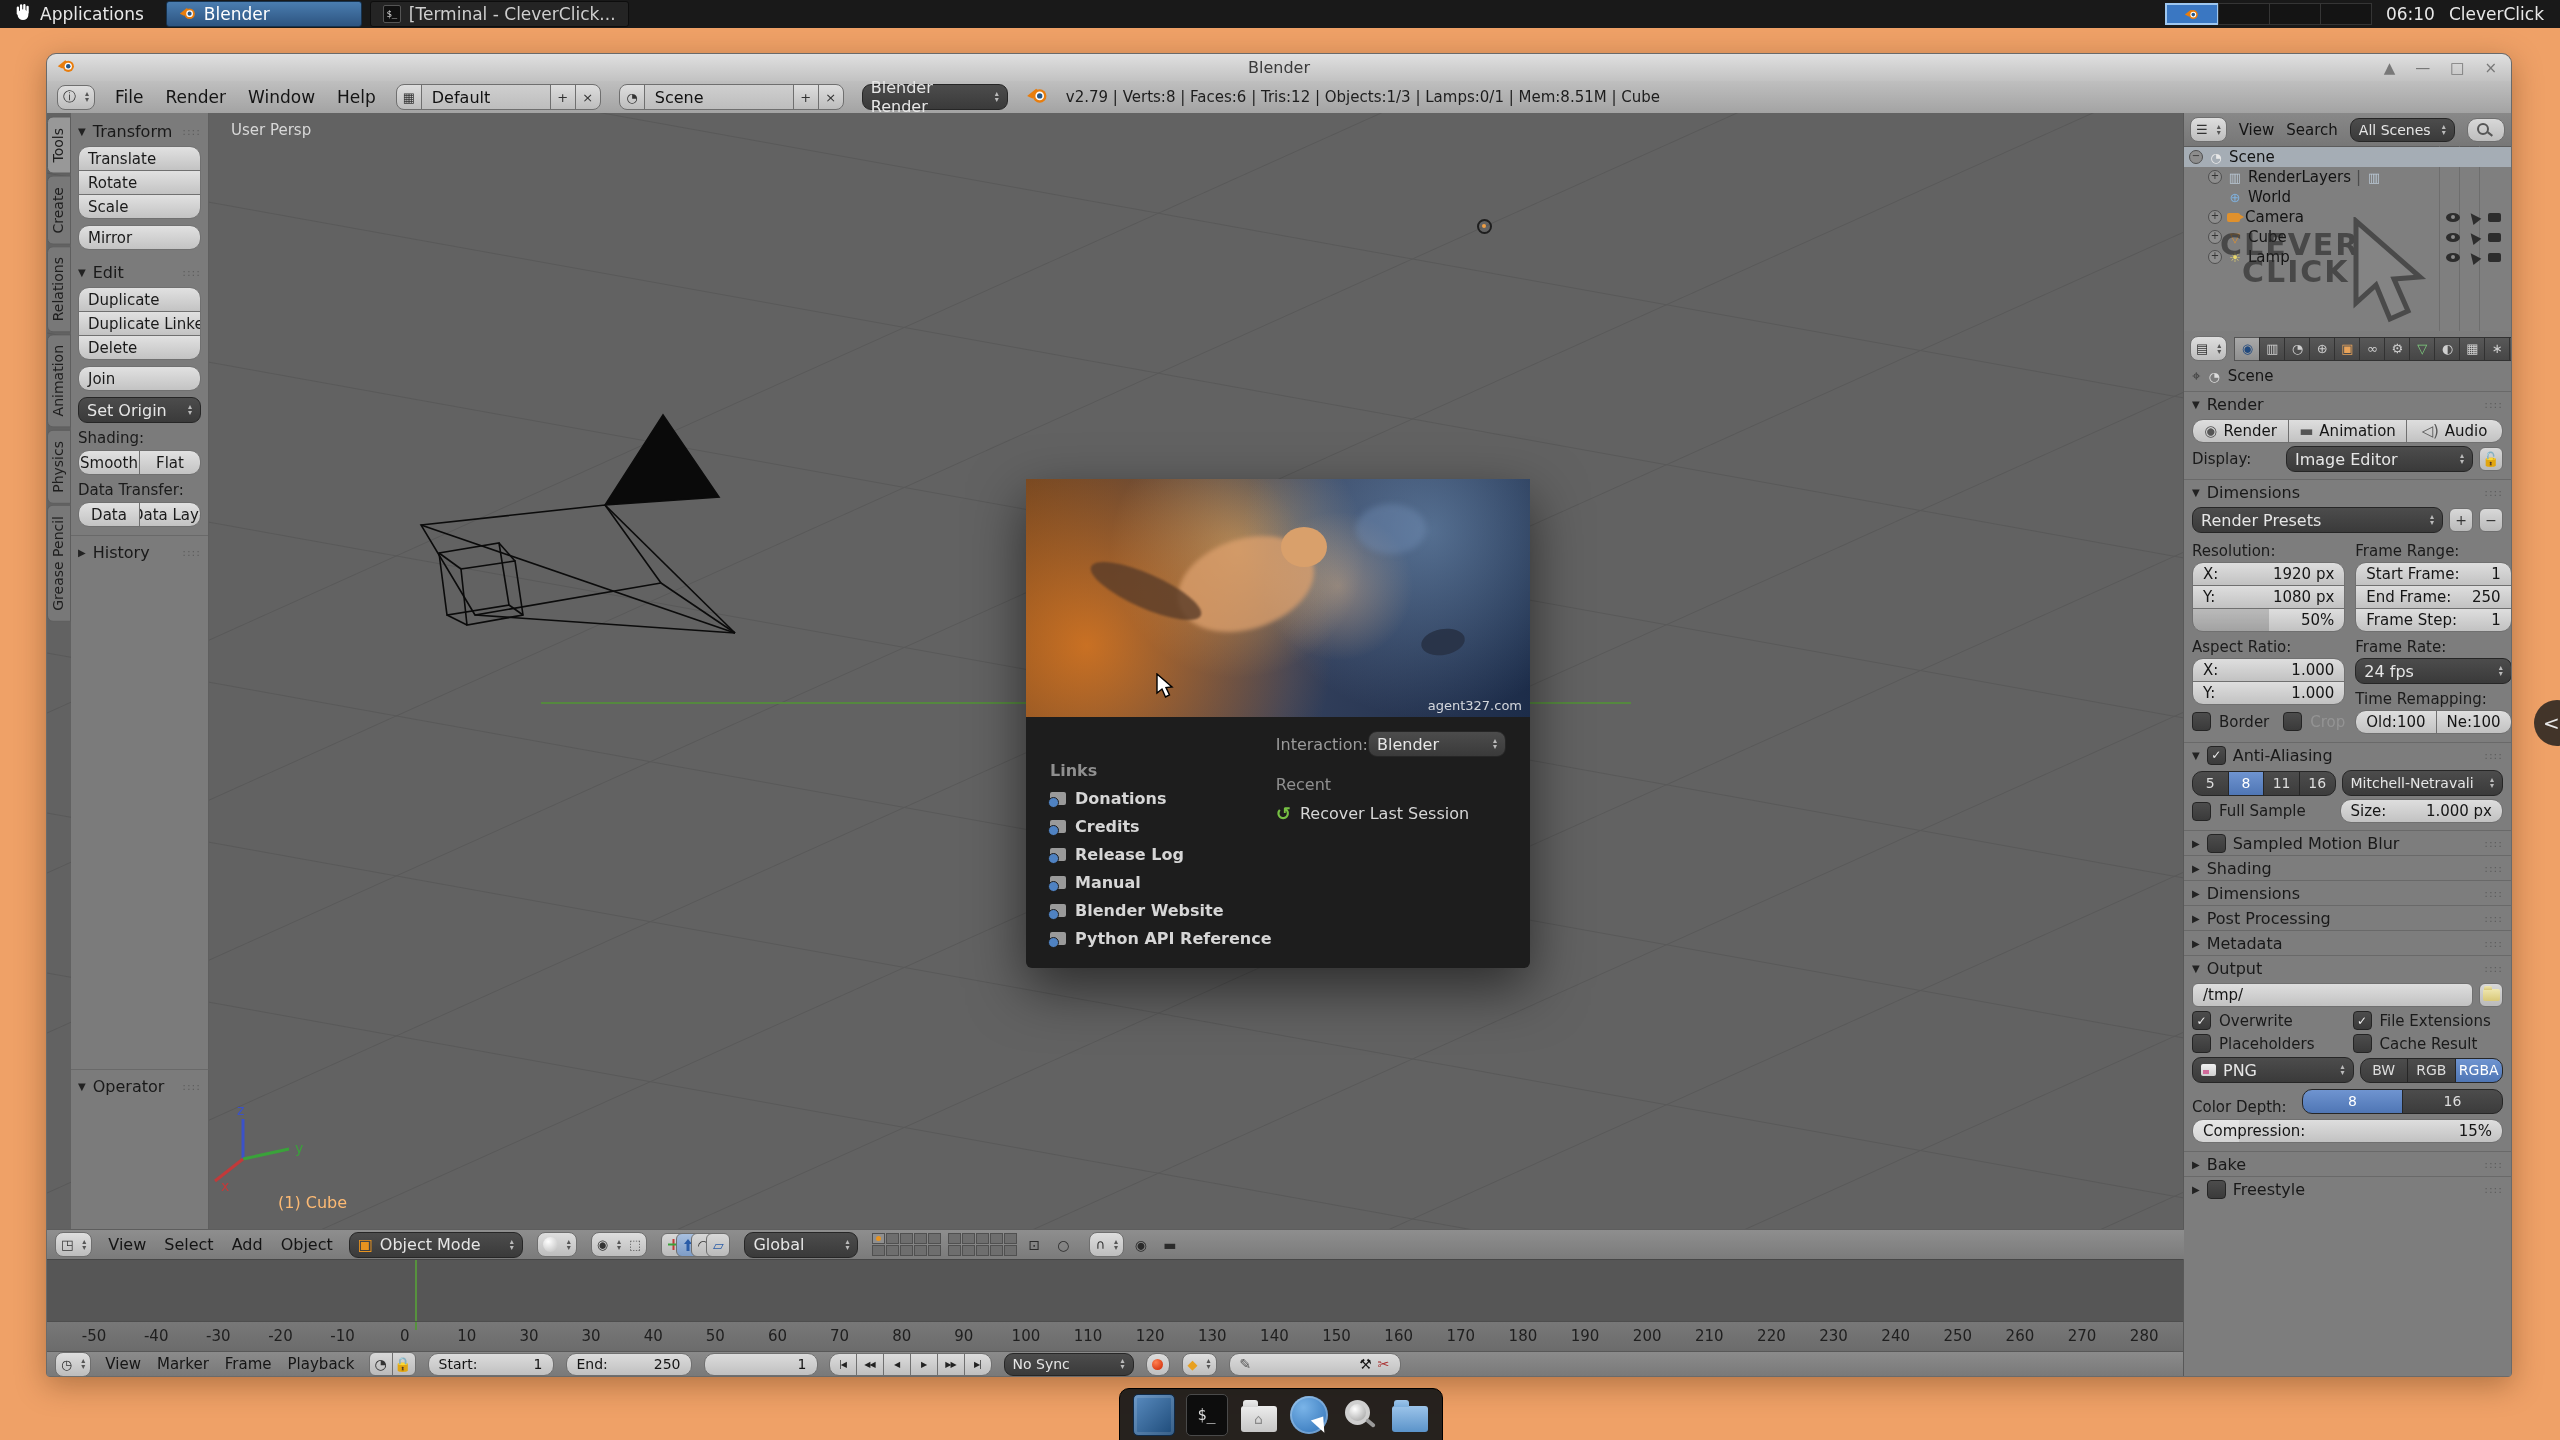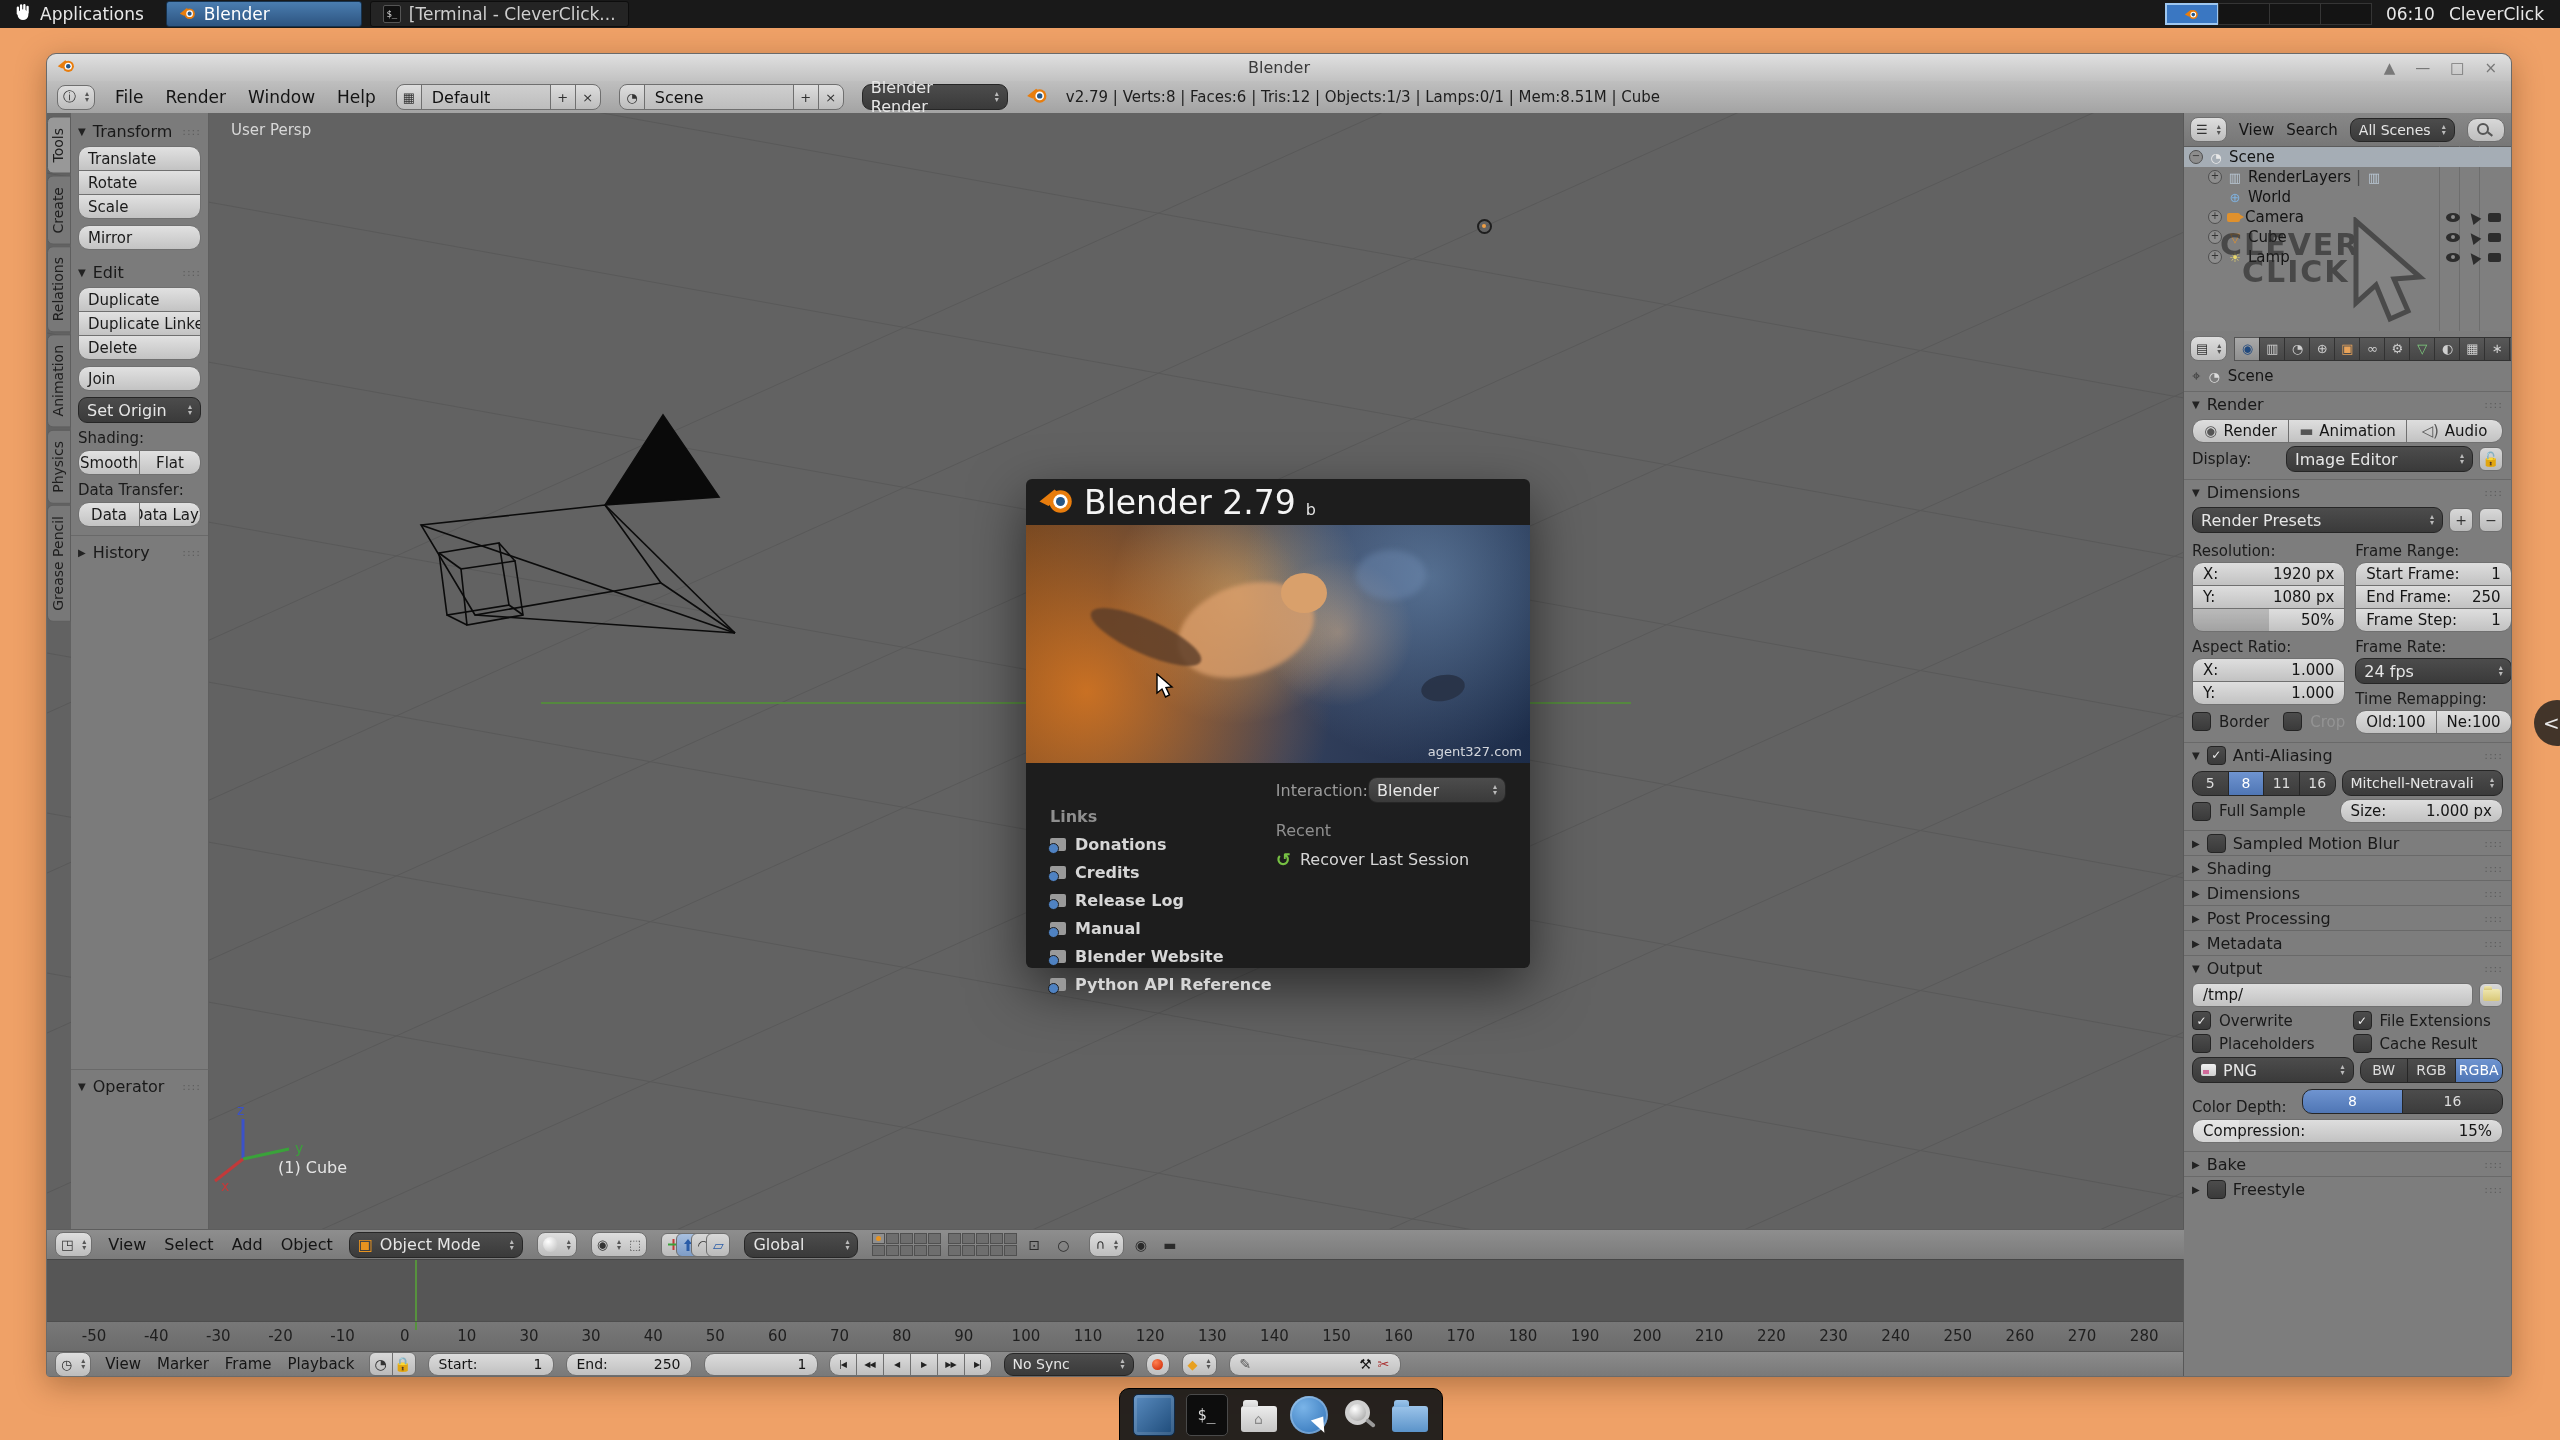--- a/index.html
+++ b/index.html
@@ -34,21 +34,21 @@
   .mini-btn.first{border-radius:8px 0 0 8px;margin-left:0;}
   .mini-btn.last{border-radius:0 8px 8px 0;}
   .txtfield{height:24px;display:flex;align-items:center;padding:0 10px;background:linear-gradient(#cfcfcf,#bdbdbd);border:1px solid #6f6f6f;margin-left:-1px;font-size:16px;color:#111;}
   .dd{display:flex;align-items:center;height:24px;padding:0 8px;border-radius:9px;font-size:16px;}
   .dd.dark{background:linear-gradient(#4c4c4c,#3a3a3a);border:1px solid #262626;color:#e6e6e6;}
   .stats{font-size:15px;color:#1d1d1d;white-space:nowrap;}
   
   .viewport{position:absolute;left:0;top:59px;width:2137px;height:1116px;background:#626262;overflow:hidden;}
   .vgrid,.wire{position:absolute;left:0;top:0;}
   .vp-label{position:absolute;left:184px;top:8px;color:#d8d8d8;font-size:15px;z-index:6;}
-  .obj-label{position:absolute;left:231px;top:1045px;color:#e5e5e5;font-size:16px;z-index:6;}
+  .obj-label{position:absolute;left:231px;top:1080px;color:#fdba74;font-size:16px;z-index:6;}
   .lamp-dot{position:absolute;left:1430px;top:106px;width:11px;height:11px;border:2px solid #1e1e1e;border-radius:50%;z-index:5;}
   .lamp-dot::after{content:"";position:absolute;left:2.5px;top:2.5px;width:4px;height:4px;border-radius:50%;background:#ef9f45;}
   .axisw{position:absolute;left:150px;top:990px;z-index:6;}
   
   .toolshelf{position:absolute;left:0;top:0;bottom:0;width:162px;z-index:10;}
   .ts-tabs{position:absolute;left:0;top:4px;width:24px;display:flex;flex-direction:column;gap:2px;}
   .ts-tab{writing-mode:vertical-rl;transform:rotate(180deg);background:#787878;border:1px solid #5e5e5e;border-radius:0 6px 6px 0;color:#1e1e1e;font-size:14px;padding:10px 2px;text-align:center;}
   .ts-tab.active{background:#989898;}
   .ts-body{position:absolute;left:24px;top:0;width:138px;bottom:0;background:#7b7b7b;border-right:1px solid #5f5f5f;padding:6px 7px 10px;box-sizing:border-box;}
   .hdr{display:flex;align-items:center;gap:7px;height:24px;color:#191919;font-size:16px;}
@@ -412,32 +412,20 @@
             </div>
         </div>
         <div class="ts-operator">
           <div class="hdr">
               <span>Operator</span>
             </div>
         </div>
       </div>
 
       <div class="splash">
-        <div class="sp-head">
-          <span>
-            <svg width="36" height="30" viewBox="0 0 24 20">
-                <path d="M1 11 L11 3 L16 7 L7 14 Z" fill="#e87d0d"></path>
-                <circle cx="15" cy="11" r="7.5" fill="#e87d0d"></circle>
-                <circle cx="15" cy="11" r="4.8" fill="#fff"></circle>
-                <circle cx="15" cy="11" r="3" fill="#265787"></circle>
-              </svg>
-          </span>
-          <span class="sp-title">Blender 2.79</span>
-          <span class="sp-b">b</span>
-        </div>
         <div class="sp-img">
           <div class="fig" style="left:150px;top:60px;width:140px;height:90px;background:rgba(220,160,110,.75);transform:rotate(-18deg);filter:blur(2px);"></div>
           <div class="fig" style="left:255px;top:48px;width:46px;height:40px;background:#d9a06b;"></div>
           <div class="fig" style="left:60px;top:95px;width:120px;height:34px;background:rgba(90,60,40,.8);transform:rotate(24deg);filter:blur(1px);"></div>
           <div class="fig" style="left:395px;top:150px;width:44px;height:26px;background:rgba(40,50,70,.9);transform:rotate(-10deg);"></div>
           <div class="fig" style="left:330px;top:25px;width:70px;height:50px;background:rgba(120,150,190,.35);filter:blur(3px);"></div>
           <span class="credit">agent327.com</span>
         </div>
         <div class="sp-body">
           <div class="sp-left">

